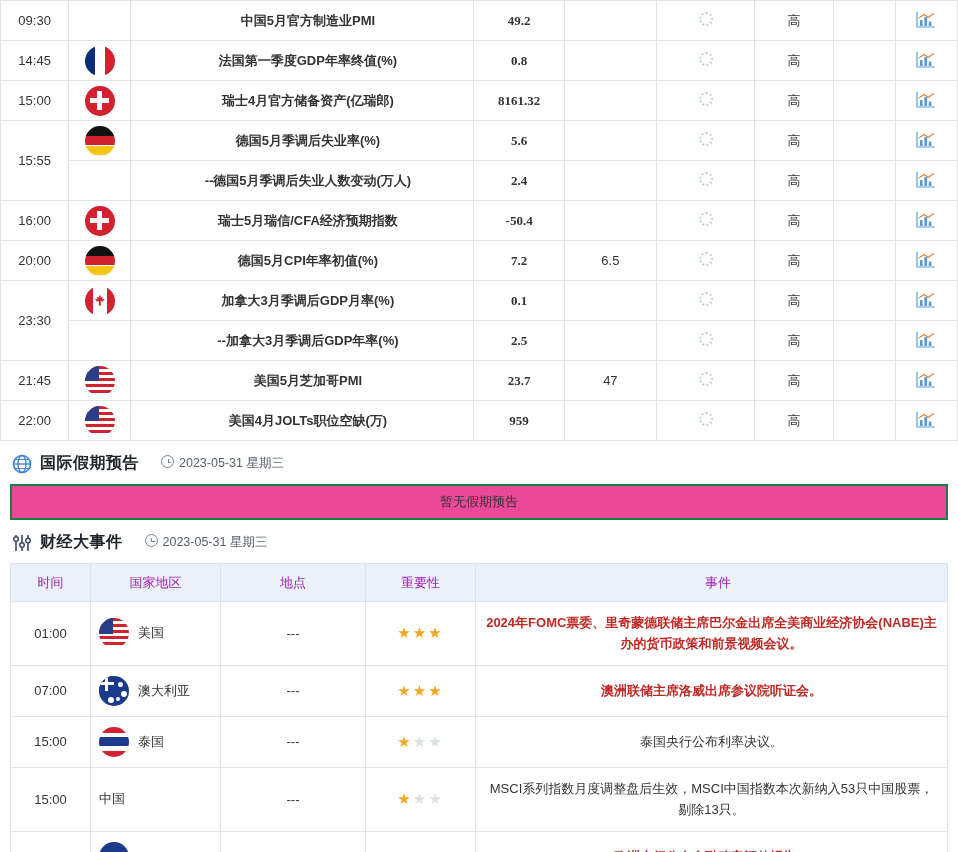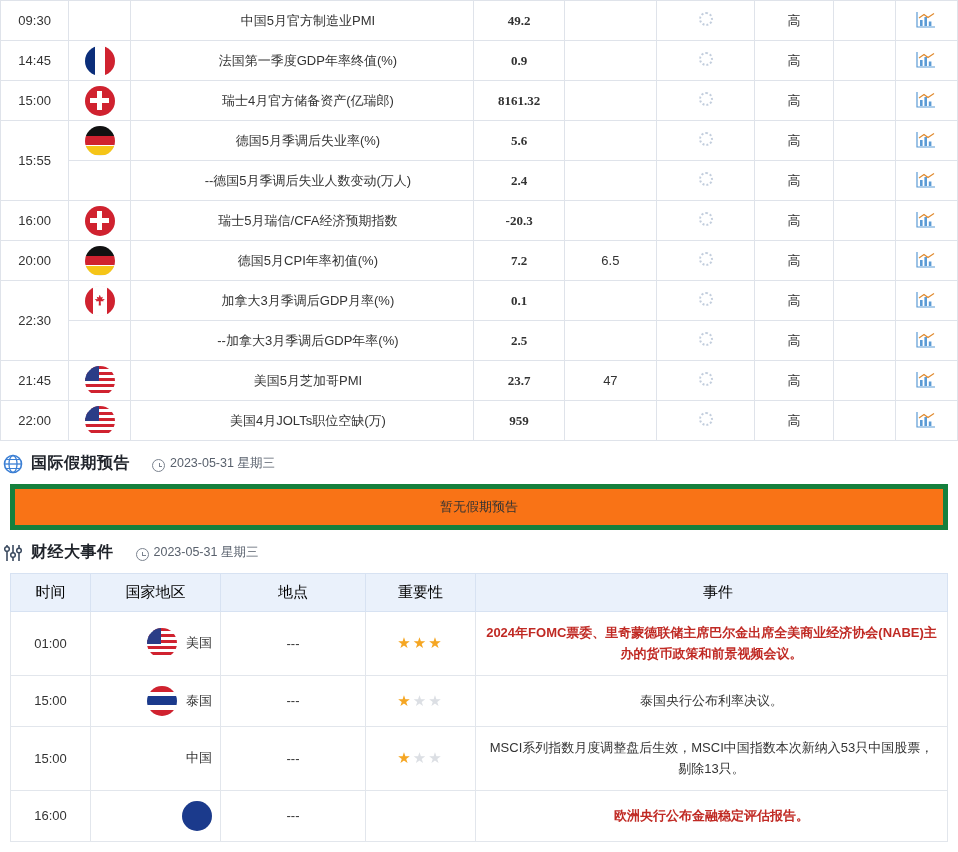--- a/index.html
+++ b/index.html
@@ -20,21 +20,21 @@
     border: 1px solid #dfe3ea;
     height: 40px;
     text-align: center;
     vertical-align: middle;
     font-size: 13px;
     color: #333;
   }
   td.c-time   { width: 68px;  color:#333; font-size:13px; }
   td.c-flag   { width: 62px;  }
   td.c-event  { width: 342px; text-align: left; padding-left: 12px;
-                color: #c02a24; font-weight: normal; font-size: 13.5px; }
+                color: #c02a24; font-weight: bold; font-size: 13.5px; }
   td.c-val1   { width: 90px;  color: #c02a24; font-weight: bold; font-size: 13.5px; font-family: Liberation Serif, serif; }
   td.c-val2   { width: 92px;  color: #c02a24; font-weight: normal; font-size: 13.5px; }
   td.c-val3   { width: 98px;  }
   td.c-imp    { width: 78px;  color: #c02a24; font-size: 13.5px; }
   td.c-blank  { width: 62px;  }
   td.c-chart  { width: 62px;  }
 
   .spinner {
     display: inline-block; width: 14px; height: 14px;
     border-radius: 50%;
@@ -105,79 +105,79 @@
   .f-th .b3 { left:0; top:35%; width:100%; height:30%; background:#1b3a8c; }
   .f-th .b4 { left:0; top:65%; width:100%; height:15%; background:#fff; }
   .f-th .b5 { left:0; top:80%; width:100%; height:20%; background:#d0222f; }
 
   
   .f-eu .bg { left:0; top:0; width:100%; height:100%; background:#1b3a8c; }
 
   
   .sec-head {
     display: flex; align-items: center;
-    padding: 12px 10px 10px 3px;
+    padding: 12px 10px 10px 12px;
     gap: 8px;
   }
   .sec-head .sec-icon { width: 20px; height: 20px; flex: 0 0 auto; }
   .sec-head .sec-title {
     font-size: 16px; font-weight: bold; color: #20242b; letter-spacing: .5px;
   }
   .sec-head .sec-date {
-    display:flex; align-items:flex-end; gap:5px;
+    display:flex; align-items:flex-start; gap:5px;
     font-size: 12.5px; color: #5d6show; color:#59616d; margin-left: 14px;
   }
   .clock {
     width: 13px; height: 13px; border-radius: 50%;
     border: 1.4px solid #7b8characters; border:1.4px solid #7b838f;
     position: relative; display:inline-block;
   }
   .clock:before { content:''; position:absolute; left:50%; top:2.5px; width:1.2px; height:4.5px; background:#7b838f; }
   .clock:after  { content:''; position:absolute; left:50%; top:50%; width:3.6px; height:1.2px; background:#7b838f; }
 
   
   .holiday-box {
     margin: 0 10px;
-    border: 5px solid #15803d;
-    height: 46px;
+    border: 2px solid #15803d;
+    height: 36px;
     display:flex; align-items:center; justify-content:center;
     font-size: 13px; color: #333;
-    background:#f97316;
+    background:#ec4899;
   }
 
   
   table.events {
     width: 938px;
     margin: 0 10px;
     border-collapse: collapse;
     table-layout: fixed;
   }
   table.events th {
     background: #eaf1fb;
     border: 1px solid #d7e2f2;
     height: 38px;
-    font-size: 15px;
+    font-size: 13px;
     font-weight: normal;
-    color: #000000;
+    color: #a21caf;
   }
   table.events td {
     border: 1px solid #e2e6ec;
     padding: 10px 8px;
     font-size: 13px;
     text-align: center;
     vertical-align: middle;
     color: #333;
   }
   .ev-time { width: 80px; }
   .ev-country { width: 130px; }
   .ev-place { width: 145px; color:#555; }
   .ev-imp { width: 110px; }
   .ev-text { text-align: center; padding-left: 14px; line-height: 1.65; }
   .ev-text.hl { color: #c02a24; font-weight: bold; }
-  .country-cell { display:flex; align-items:center; justify-content:flex-end; gap:9px; }
+  .country-cell { display:flex; align-items:center; justify-content:flex-start; gap:9px; }
   .stars { letter-spacing: 2px; font-size: 15px; }
   .star-on { color: #f5a623; }
   .star-off { color: #dcdfe4; }
   .globe-icon svg, .events-icon svg { display:block; }
 </style>
 </head>
 <body>
 
 <table class="econ">
   <tbody>
@@ -195,21 +195,21 @@
               <rect x="4" y="9" width="2.6" height="6" fill="#5b9bd5"></rect>
               <rect x="8.4" y="6" width="2.6" height="9" fill="#5b9bd5"></rect>
               <rect x="12.8" y="10.5" width="2.6" height="4.5" fill="#5b9bd5"></rect>
               <path d="M3 7 L8 3.5 L12 6.5 L18 2.5" fill="none" stroke="#e08a2e" stroke-width="1.2"></path>
             </svg></span></td>
       </tr>
       <tr>
         <td class="c-time">14:45</td>
         <td class="c-flag"><span class="flag f-fr"><i class="b1"></i><i class="b2"></i><i class="b3"></i></span></td>
         <td class="c-event">法国第一季度GDP年率终值(%)</td>
-        <td class="c-val1">0.9</td>
+        <td class="c-val1">0.8</td>
         <td class="c-val2"></td>
         <td class="c-val3"><span class="spinner"></span></td>
         <td class="c-imp">高</td>
         <td class="c-blank"></td>
         <td class="c-chart"><span class="chart-icon"><svg width="20" height="17" viewBox="0 0 20 17">
               <path d="M1 1 L1 16 L19 16" fill="none" stroke="#5b9bd5" stroke-width="1.2"></path>
               <rect x="4" y="9" width="2.6" height="6" fill="#5b9bd5"></rect>
               <rect x="8.4" y="6" width="2.6" height="9" fill="#5b9bd5"></rect>
               <rect x="12.8" y="10.5" width="2.6" height="4.5" fill="#5b9bd5"></rect>
               <path d="M3 7 L8 3.5 L12 6.5 L18 2.5" fill="none" stroke="#e08a2e" stroke-width="1.2"></path>
@@ -262,21 +262,21 @@
               <rect x="4" y="9" width="2.6" height="6" fill="#5b9bd5"></rect>
               <rect x="8.4" y="6" width="2.6" height="9" fill="#5b9bd5"></rect>
               <rect x="12.8" y="10.5" width="2.6" height="4.5" fill="#5b9bd5"></rect>
               <path d="M3 7 L8 3.5 L12 6.5 L18 2.5" fill="none" stroke="#e08a2e" stroke-width="1.2"></path>
             </svg></span></td>
       </tr>
       <tr>
         <td class="c-time">16:00</td>
         <td class="c-flag"><span class="flag f-ch"><i class="bg"></i><i class="v"></i><i class="h"></i></span></td>
         <td class="c-event">瑞士5月瑞信/CFA经济预期指数</td>
-        <td class="c-val1">-20.3</td>
+        <td class="c-val1">-50.4</td>
         <td class="c-val2"></td>
         <td class="c-val3"><span class="spinner"></span></td>
         <td class="c-imp">高</td>
         <td class="c-blank"></td>
         <td class="c-chart"><span class="chart-icon"><svg width="20" height="17" viewBox="0 0 20 17">
               <path d="M1 1 L1 16 L19 16" fill="none" stroke="#5b9bd5" stroke-width="1.2"></path>
               <rect x="4" y="9" width="2.6" height="6" fill="#5b9bd5"></rect>
               <rect x="8.4" y="6" width="2.6" height="9" fill="#5b9bd5"></rect>
               <rect x="12.8" y="10.5" width="2.6" height="4.5" fill="#5b9bd5"></rect>
               <path d="M3 7 L8 3.5 L12 6.5 L18 2.5" fill="none" stroke="#e08a2e" stroke-width="1.2"></path>
@@ -293,21 +293,21 @@
         <td class="c-blank"></td>
         <td class="c-chart"><span class="chart-icon"><svg width="20" height="17" viewBox="0 0 20 17">
               <path d="M1 1 L1 16 L19 16" fill="none" stroke="#5b9bd5" stroke-width="1.2"></path>
               <rect x="4" y="9" width="2.6" height="6" fill="#5b9bd5"></rect>
               <rect x="8.4" y="6" width="2.6" height="9" fill="#5b9bd5"></rect>
               <rect x="12.8" y="10.5" width="2.6" height="4.5" fill="#5b9bd5"></rect>
               <path d="M3 7 L8 3.5 L12 6.5 L18 2.5" fill="none" stroke="#e08a2e" stroke-width="1.2"></path>
             </svg></span></td>
       </tr>
       <tr>
-        <td class="c-time" rowspan="2">22:30</td>
+        <td class="c-time" rowspan="2">23:30</td>
         <td class="c-flag"><span class="flag f-ca"><i class="b1"></i><i class="bg"></i><i class="b2"></i><i class="leaf"></i></span></td>
         <td class="c-event">加拿大3月季调后GDP月率(%)</td>
         <td class="c-val1">0.1</td>
         <td class="c-val2"></td>
         <td class="c-val3"><span class="spinner"></span></td>
         <td class="c-imp">高</td>
         <td class="c-blank"></td>
         <td class="c-chart"><span class="chart-icon"><svg width="20" height="17" viewBox="0 0 20 17">
               <path d="M1 1 L1 16 L19 16" fill="none" stroke="#5b9bd5" stroke-width="1.2"></path>
               <rect x="4" y="9" width="2.6" height="6" fill="#5b9bd5"></rect>
@@ -428,20 +428,39 @@
               <i class="canton"></i>
             </span>
             <span>美国</span>
           </span>
         </td>
         <td class="ev-place">---</td>
         <td class="ev-imp"><span class="stars"><span class="star-on">★</span><span class="star-on">★</span><span class="star-on">★</span></span></td>
         <td class="ev-text hl">2024年FOMC票委、里奇蒙德联储主席巴尔金出席全美商业经济协会(NABE)主办的货币政策和前景视频会议。</td>
       </tr>
       <tr>
+        <td class="ev-time">07:00</td>
+        <td class="ev-country">
+          <span class="country-cell">
+            <span class="flag f-au">
+              <i class="bg"></i>
+              <i class="uj"></i>
+              <i class="st1"></i>
+              <i class="st2"></i>
+              <i class="st3"></i>
+              <i class="st4"></i>
+            </span>
+            <span>澳大利亚</span>
+          </span>
+        </td>
+        <td class="ev-place">---</td>
+        <td class="ev-imp"><span class="stars"><span class="star-on">★</span><span class="star-on">★</span><span class="star-on">★</span></span></td>
+        <td class="ev-text hl">澳洲联储主席洛威出席参议院听证会。</td>
+      </tr>
+      <tr>
         <td class="ev-time">15:00</td>
         <td class="ev-country">
           <span class="country-cell">
             <span class="flag f-th">
               <i class="b1"></i>
               <i class="b2"></i>
               <i class="b3"></i>
               <i class="b4"></i>
               <i class="b5"></i>
             </span>

